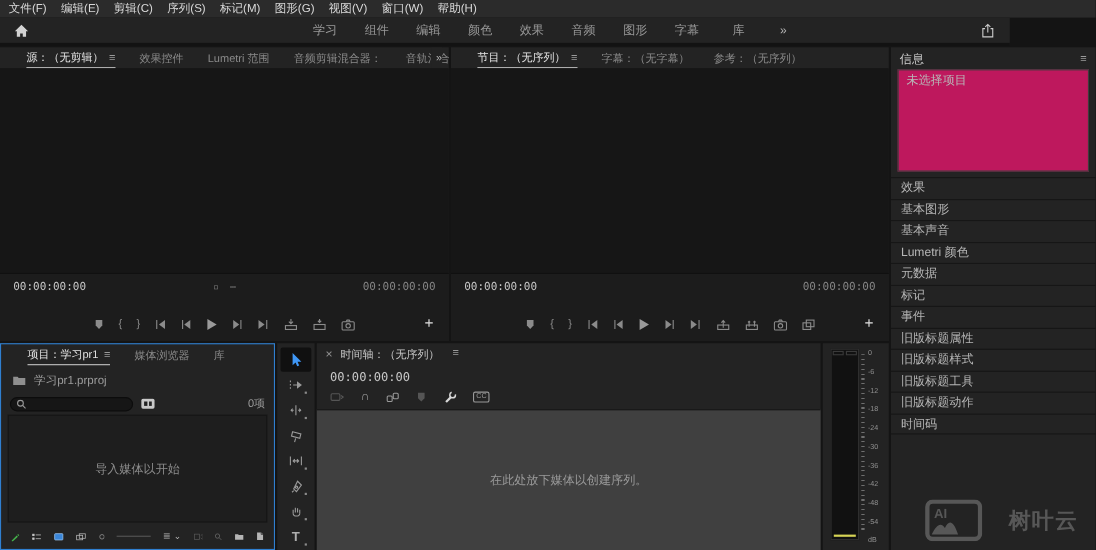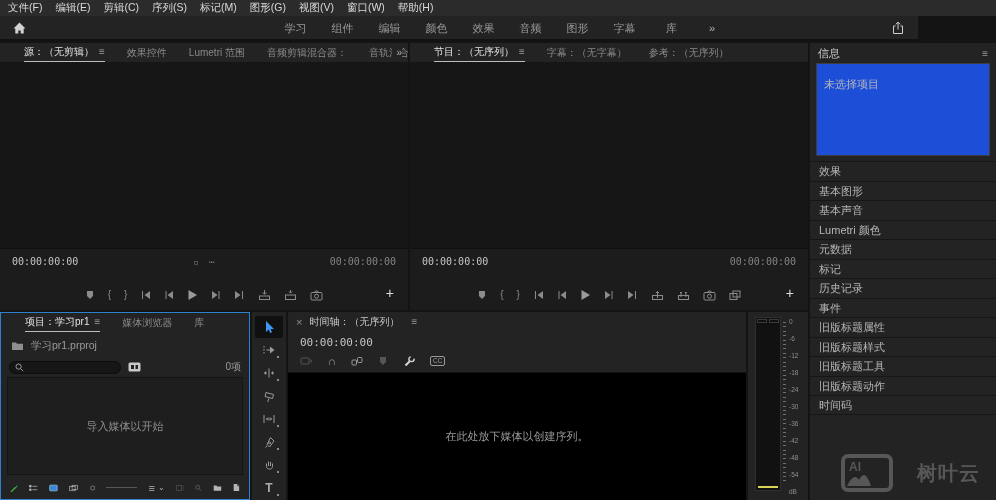--- a/index.html
+++ b/index.html
@@ -39,22 +39,22 @@
   .tc-cur { color:#c6c6c6; } .tc-dur { color:#848484; }
   .tc-mid { color:#7d7d7d; font-size:9px; display:flex; gap:10px; align-items:center; }
   .transport { position:absolute; left:0; right:0; bottom:7px; height:16px; display:flex;
     align-items:center; justify-content:center; gap:13px; }
   .t-glyph { color:#8b8b8b; font-size:10px; line-height:1; }
   .t-plus { position:absolute; right:14px; color:#dedede; font-size:14px; top:-2px; }
 
   
   #info-head { height:20px; display:flex; align-items:center; padding:0 8px; font-size:11px; color:#cdcdcd; }
   #info-head .hamb { margin-left:auto; }
-  #info-box { margin:0 6px; height:93px; background:#1d4ed8; border:1px solid #3d3d3d;
-    font-size:11px; color:#b8b8b8; padding:13px 7px; }
+  #info-box { margin:0 6px; height:93px; background:#be185d; border:1px solid #3d3d3d;
+    font-size:11px; color:#b8b8b8; padding:1px 7px; }
   #rail { margin-top:5px; }
   .rail-row { height:19.5px; line-height:19.5px; border-top:1px solid #161616; padding-left:9px;
     font-size:11px; color:#b6b6b6; cursor:default; }
   .rail-row:last-child { border-bottom:1px solid #161616; }
   #watermark { position:absolute; right:16px; bottom:8px; display:flex; align-items:center; gap:24px; }
   #watermark .wm-text { color:#575757; font-size:20px; font-weight:bold; letter-spacing:1px; }
 
   
   #project { border:1px solid #2f7fd0; }
   #proj-file { display:flex; align-items:center; gap:7px; padding:7px 11px 0 10px; font-size:10.5px; color:#9b9b9b; }
@@ -75,21 +75,21 @@
   .tool { width:28px; height:22px; display:flex; align-items:center; justify-content:center; position:relative; }
   .tool.active { background:#101010; border-radius:2px; }
   .tool .dot { position:absolute; right:4px; bottom:3px; width:2px; height:2px; background:#8b8b8b; }
   .tool .tglyph { color:#adadad; font-size:12px; font-weight:bold; }
 
   
   #tl-head { height:19px; display:flex; align-items:center; padding-left:8px; font-size:10px; color:#c9c9c9; gap:7px; }
   #tl-close { color:#8f8f8f; font-size:11px; }
   #tl-tc { position:absolute; top:24px; left:12px; font-family:"DejaVu Sans Mono",monospace; font-size:11px; color:#c6c6c6; }
   #tl-tools { position:absolute; top:42px; left:12px; display:flex; align-items:center; gap:15px; height:14px; }
-  #tl-body { position:absolute; top:60px; left:0; right:0; bottom:0; background:#000000; border-top:1px solid #121212;
+  #tl-body { position:absolute; top:60px; left:0; right:0; bottom:0; background:#404040; border-top:1px solid #121212;
     display:flex; align-items:center; justify-content:center; font-size:11px; color:#9a9a9a; }
   .cc-badge { border:1px solid #9a9a9a; border-radius:2px; font-size:6.5px; color:#9a9a9a; padding:1px 2px; line-height:1; }
   .snap-glyph { color:#9f9f9f; font-size:11px; font-weight:bold; line-height:1; }
 
   
   #meter-box { position:absolute; left:7px; top:5px; bottom:9px; width:26px; background:#111111; border:1px solid #2e2e2e; }
   #meter-caps { display:flex; gap:2px; margin:1px; height:4px; }
   #meter-caps div { flex:1; border:1px solid #3a3a3a; }
   #meter-line { position:absolute; left:2px; right:2px; bottom:2px; height:2px; background:#d6d455; }
   #meter-ticks { position:absolute; left:35px; top:10px; bottom:16px; width:3px;
@@ -311,21 +311,20 @@
   <div id="info-box">
     <span>未选择项目</span>
   </div>
   <div id="rail">
     <div class="rail-row">效果</div>
     <div class="rail-row">基本图形</div>
     <div class="rail-row">基本声音</div>
     <div class="rail-row">Lumetri 颜色</div>
     <div class="rail-row">元数据</div>
     <div class="rail-row">标记</div>
-    <div class="rail-row">历史记录</div>
     <div class="rail-row">事件</div>
     <div class="rail-row">旧版标题属性</div>
     <div class="rail-row">旧版标题样式</div>
     <div class="rail-row">旧版标题工具</div>
     <div class="rail-row">旧版标题动作</div>
     <div class="rail-row">时间码</div>
   </div>
   <div id="watermark">
     <svg width="52" height="38" viewBox="0 0 52 38">
       <rect x="2" y="2" width="48" height="34" rx="5" fill="none" stroke="#575757" stroke-width="4"></rect>

